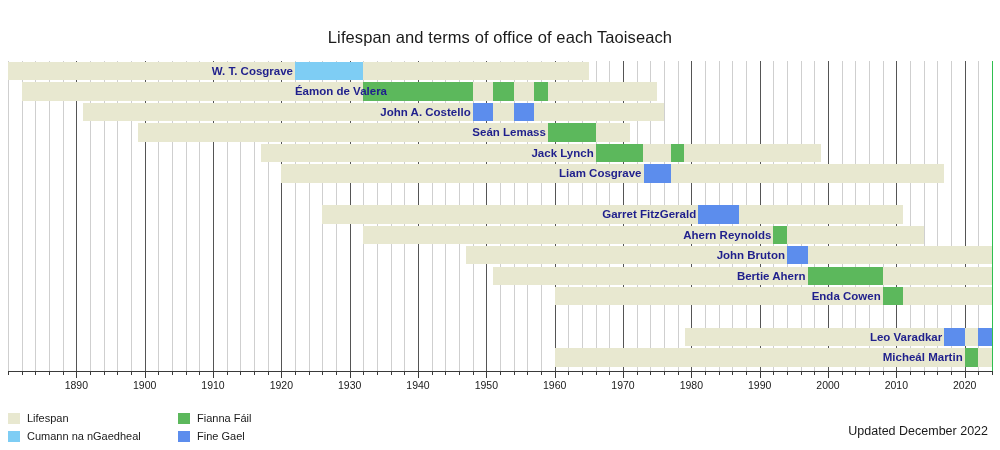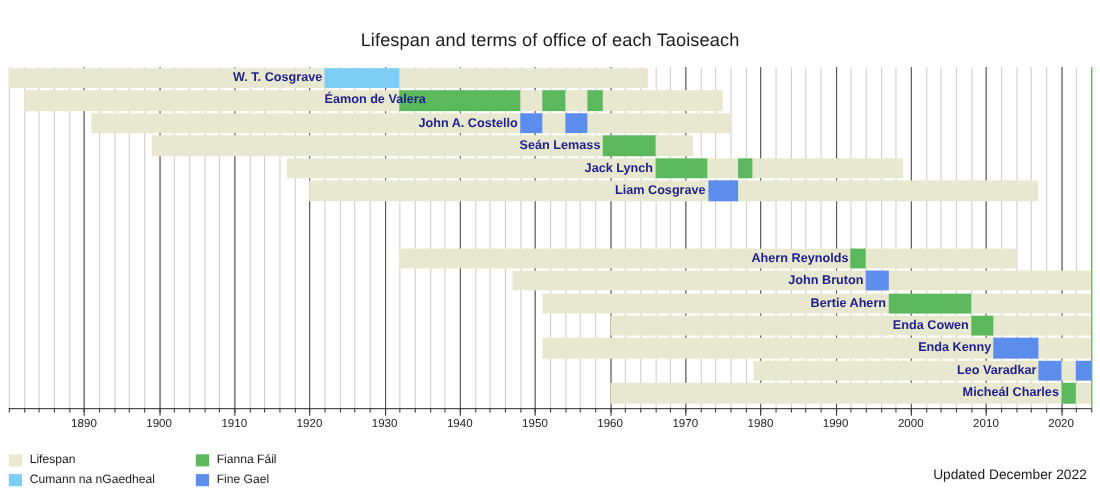--- a/index.html
+++ b/index.html
@@ -179,55 +179,56 @@
         <div class="lifespan" style="left: 260.833px; width: 560.333px;"></div>
         <div class="term ff" style="left: 595.667px; width: 47.8333px;"></div>
         <div class="term ff" style="left: 670.833px; width: 13.6667px;"></div>
         <div class="rowlabel" style="right: 406.333px;">Jack Lynch</div>
       </div>
       <div class="row" style="top: 102.25px;">
         <div class="lifespan" style="left: 281.333px; width: 662.833px;"></div>
         <div class="term fg" style="left: 643.5px; width: 27.3333px;"></div>
         <div class="rowlabel" style="right: 358.5px;">Liam Cosgrave</div>
       </div>
+      <div class="row" style="top: 143.15px;">
+        <div class="lifespan" style="left: 322.333px; width: 580.833px;"></div>
+        <div class="term fg" style="left: 698.167px; width: 6.83333px;"></div>
+        <div class="term fg" style="left: 705px; width: 34.1667px;"></div>
+        <div class="rowlabel" style="right: 303.833px;">Garret FitzGerald</div>
+      </div>
       <div class="row" style="top: 163.6px;">
         <div class="lifespan" style="left: 363.333px; width: 560.333px;"></div>
         <div class="term ff" style="left: 773.333px; width: 13.6667px;"></div>
         <div class="rowlabel" style="right: 228.667px;">Ahern Reynolds</div>
       </div>
       <div class="row" style="top: 184.05px;">
         <div class="lifespan" style="left: 465.833px; width: 526.167px;"></div>
         <div class="term fg" style="left: 787px; width: 20.5px;"></div>
         <div class="rowlabel" style="right: 215px;">John Bruton</div>
       </div>
       <div class="row" style="top: 204.5px;">
         <div class="lifespan" style="left: 493.167px; width: 498.833px;"></div>
         <div class="term ff" style="left: 807.5px; width: 75.1667px;"></div>
         <div class="rowlabel" style="right: 194.5px;">Bertie Ahern</div>
       </div>
       <div class="row" style="top: 224.95px;">
         <div class="lifespan" style="left: 554.667px; width: 437.333px;"></div>
         <div class="term ff" style="left: 882.667px; width: 20.5px;"></div>
         <div class="rowlabel" style="right: 119.333px;">Enda Cowen</div>
-      </div>
-      <div class="row" style="top: 245.4px;">
-        <div class="lifespan" style="left: 493.167px; width: 498.833px;"></div>
-        <div class="term fg" style="left: 903.167px; width: 41px;"></div>
-        <div class="rowlabel" style="right: 98.8333px;">Enda Kenny</div>
       </div>
       <div class="row" style="top: 265.85px;">
         <div class="lifespan" style="left: 684.5px; width: 307.5px;"></div>
         <div class="term fg" style="left: 944.167px; width: 20.5px;"></div>
         <div class="term fg" style="left: 978.333px; width: 13.6667px;"></div>
         <div class="rowlabel" style="right: 57.8333px;">Leo Varadkar</div>
       </div>
       <div class="row" style="top: 286.3px;">
         <div class="lifespan" style="left: 554.667px; width: 437.333px;"></div>
         <div class="term ff" style="left: 964.667px; width: 13.6667px;"></div>
-        <div class="rowlabel" style="right: 37.3333px;">Micheál Charles</div>
+        <div class="rowlabel" style="right: 37.3333px;">Micheál Martin</div>
       </div>
     </div>
 </div>
 <div id="endline" style="left: 992px;"></div>
 
 <div id="axis">
   <div id="axisline"></div>
 <div class="tick" style="left: 8px;"></div>
     <div class="tick" style="left: 21.6667px;"></div>
     <div class="tick" style="left: 35.3333px;"></div>

